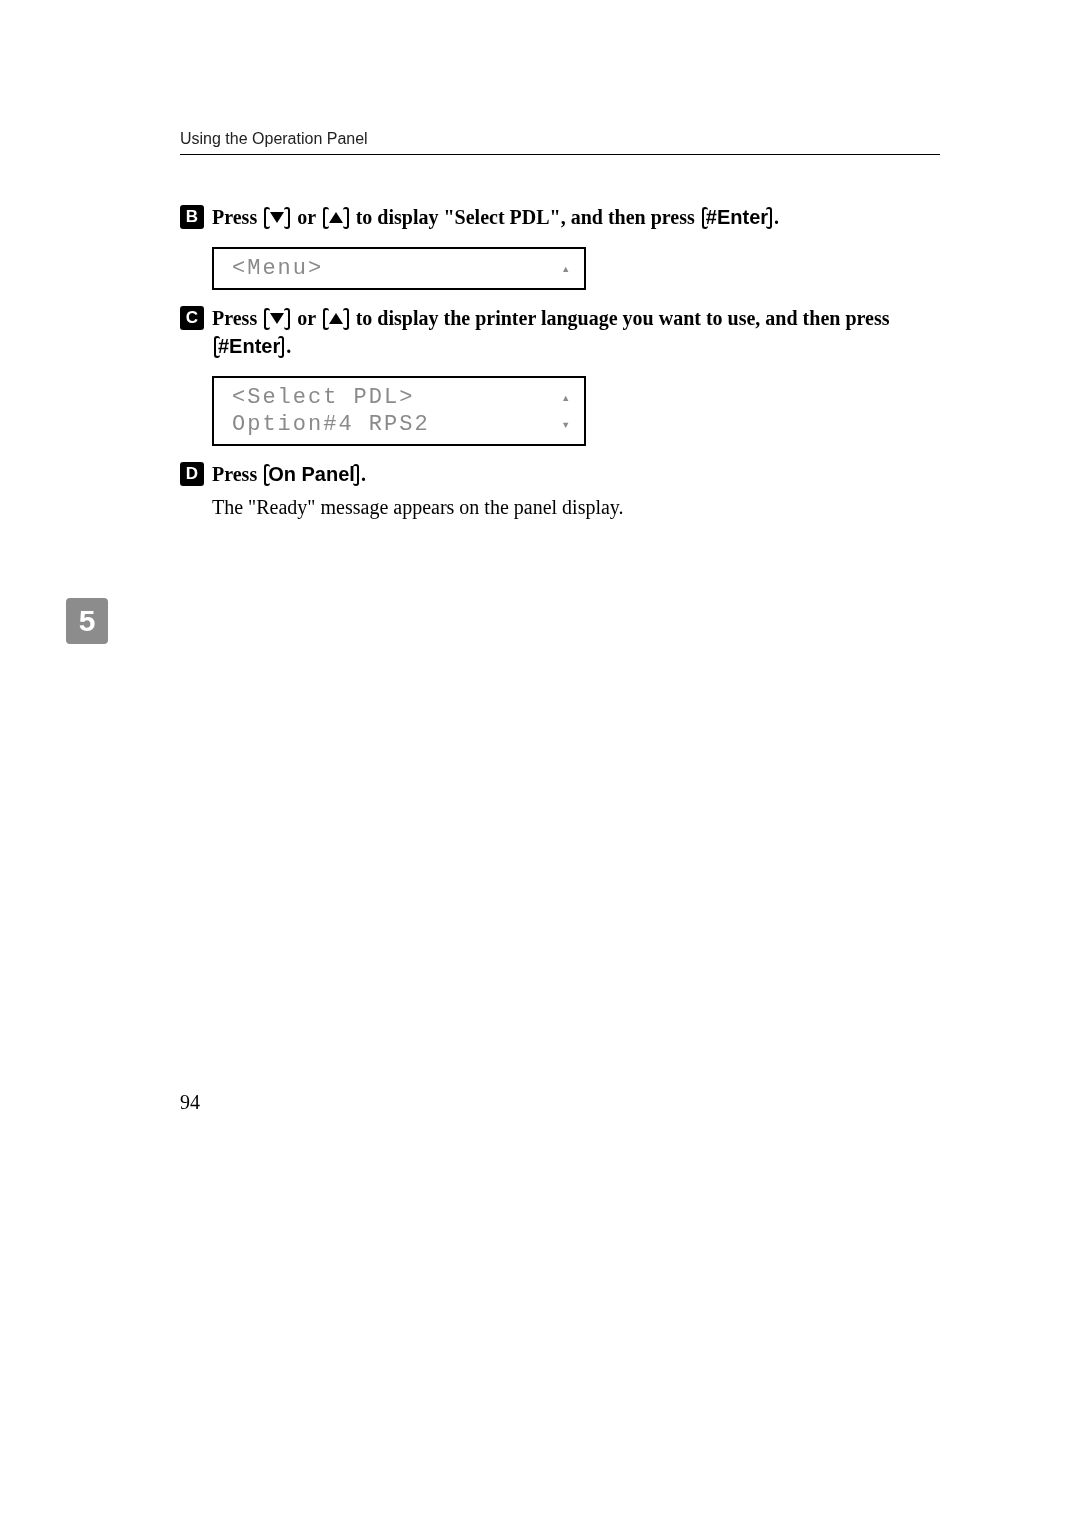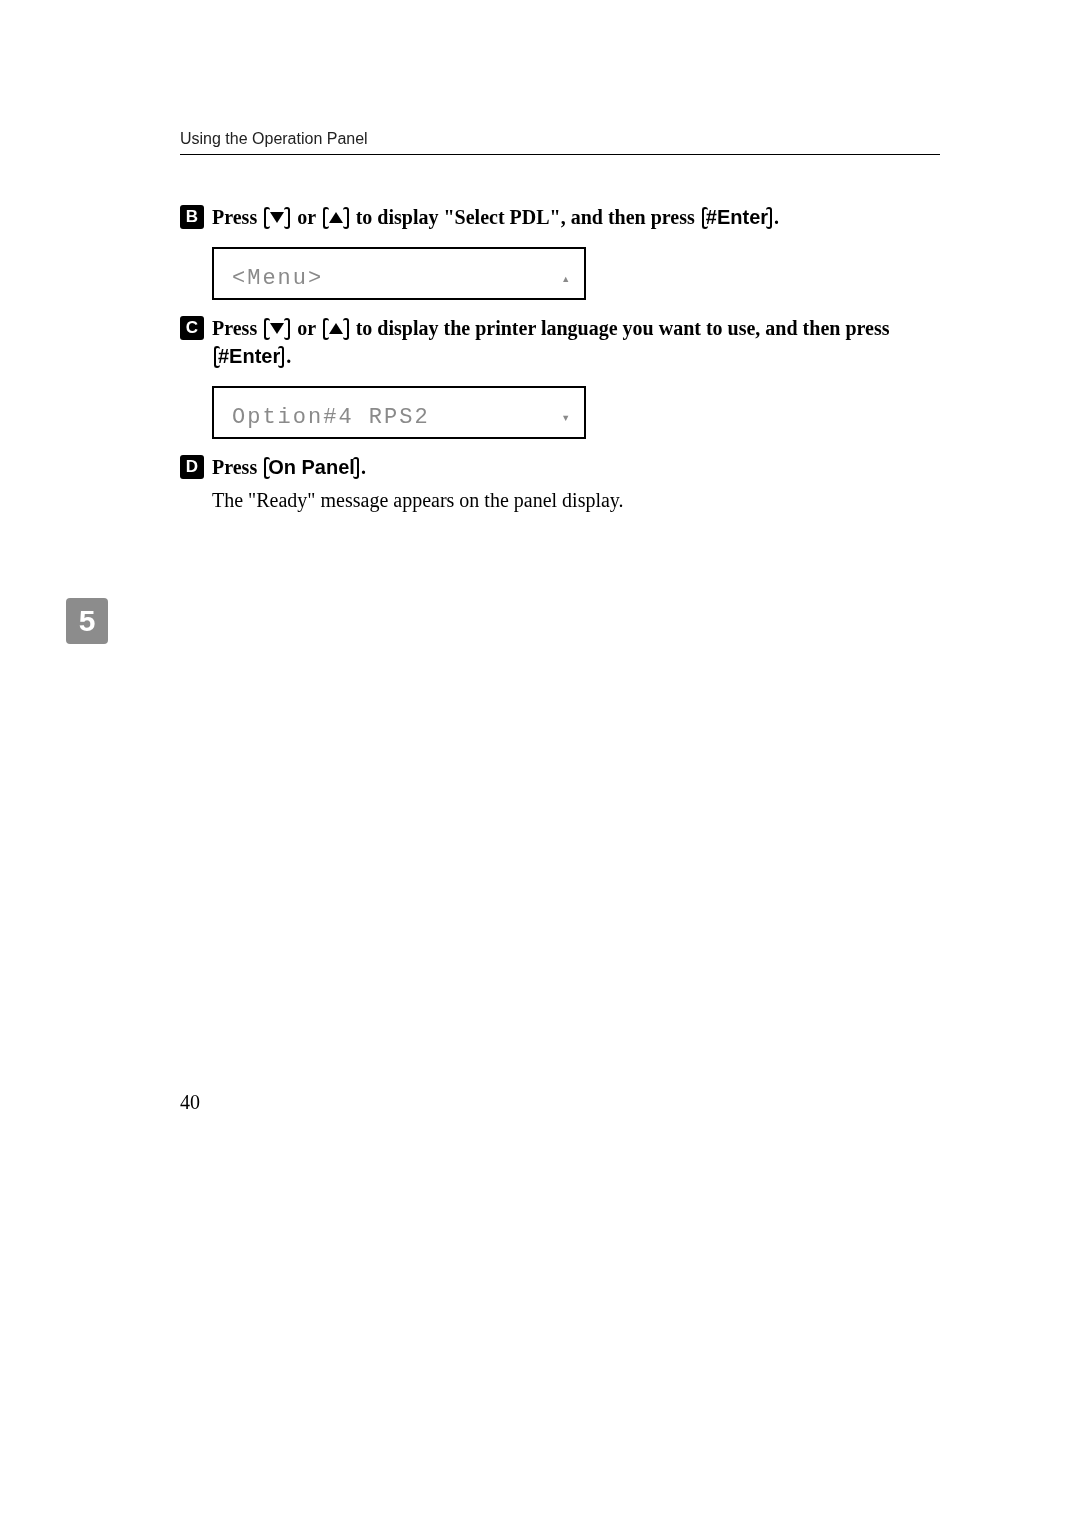--- a/index.html
+++ b/index.html
@@ -87,21 +87,21 @@
   .tri-up {
     width: 0; height: 0;
     border-left: 7px solid transparent;
     border-right: 7px solid transparent;
     border-bottom: 11px solid #000;
   }
   .lcd {
     margin: 16px 0 14px 32px;
     border: 2px solid #000;
     width: 340px;
-    padding: 16px 12px 6px 18px;
+    padding: 6px 12px 6px 18px;
     font-family: "Courier New", monospace;
     font-size: 22px;
     letter-spacing: 2px;
     color: #8a8a8a;
     line-height: 26px;
   }
   .lcd .row { display: flex; justify-content: space-between; align-items: center;}
   .lcd .arrow-col { width: 16px; text-align: right; color: #8a8a8a; }
   .dot-up::before { content: "\25B4"; font-size: 14px;}
   .dot-down::before { content: "\25BE"; font-size: 14px;}
@@ -178,32 +178,36 @@
         <span> or </span>
         <span class="kb"><span class="bracket left"></span><span class="arrow-key">
               <span class="tri-up"></span>
             </span><span class="bracket right"></span></span>
         <span> to display the printer language you want to use, and then press </span>
         <span class="kb"><span class="bracket left"></span><span class="key-label">#Enter</span><span class="bracket right"></span></span><span>.</span>
       </span>
     </div>
     <div class="lcd">
       <div class="row">
+        <span>&lt;Select PDL&gt;</span>
+        <span class="arrow-col dot-up"></span>
+      </div>
+      <div class="row">
         <span> Option#4 RPS2</span>
         <span class="arrow-col dot-down"></span>
       </div>
     </div>
   </div>
 
   <div class="step">
     <div class="step-line">
       <span class="step-num">D</span>
       <span class="step-body">
         <span>Press </span>
         <span class="kb"><span class="bracket left"></span><span class="key-label">On Panel</span><span class="bracket right"></span></span><span>.</span>
       </span>
     </div>
     <div class="indent-body">The "Ready" message appears on the panel display.</div>
   </div>
 
   <div class="side-tab">5</div>
-  <div class="page-num">40</div>
+  <div class="page-num">94</div>
 </div>
 
 </body></html>

